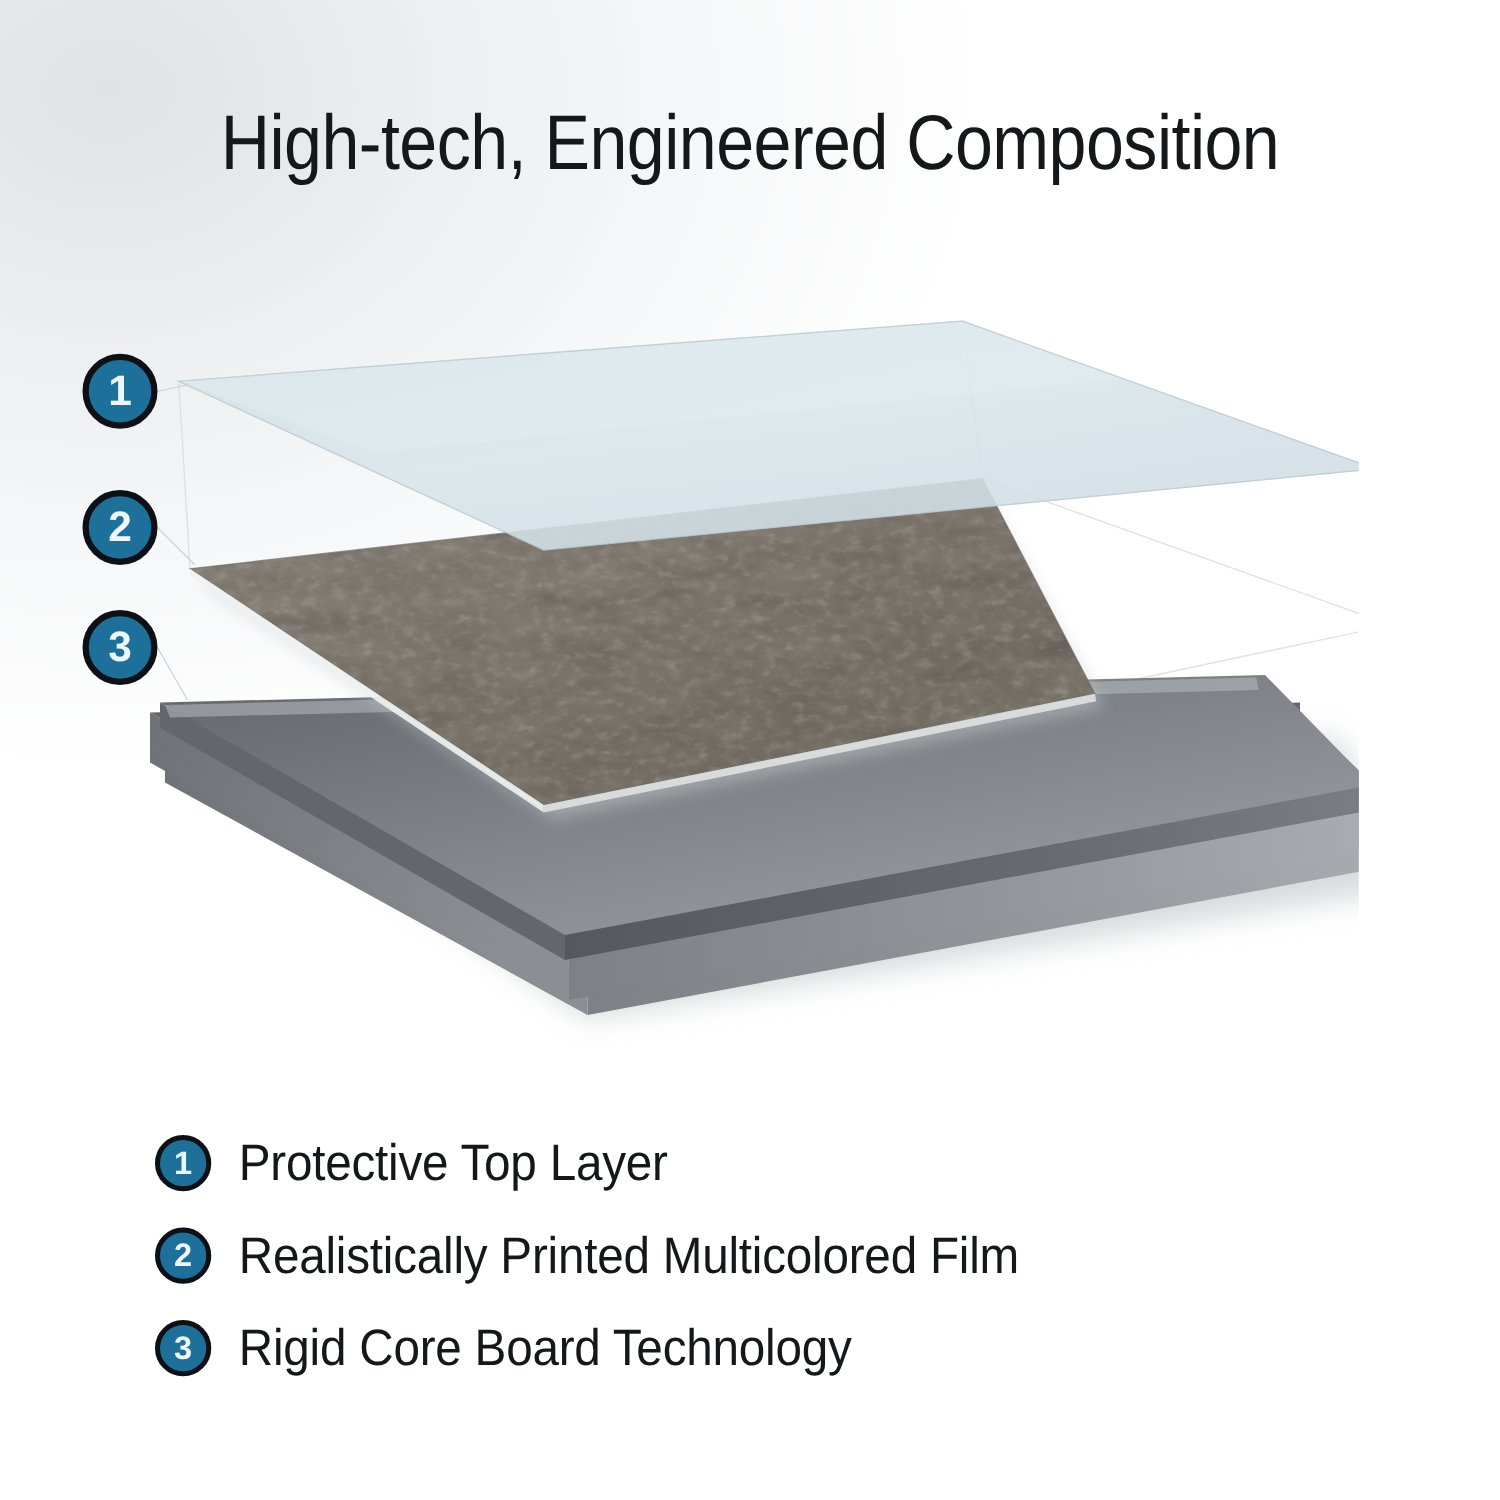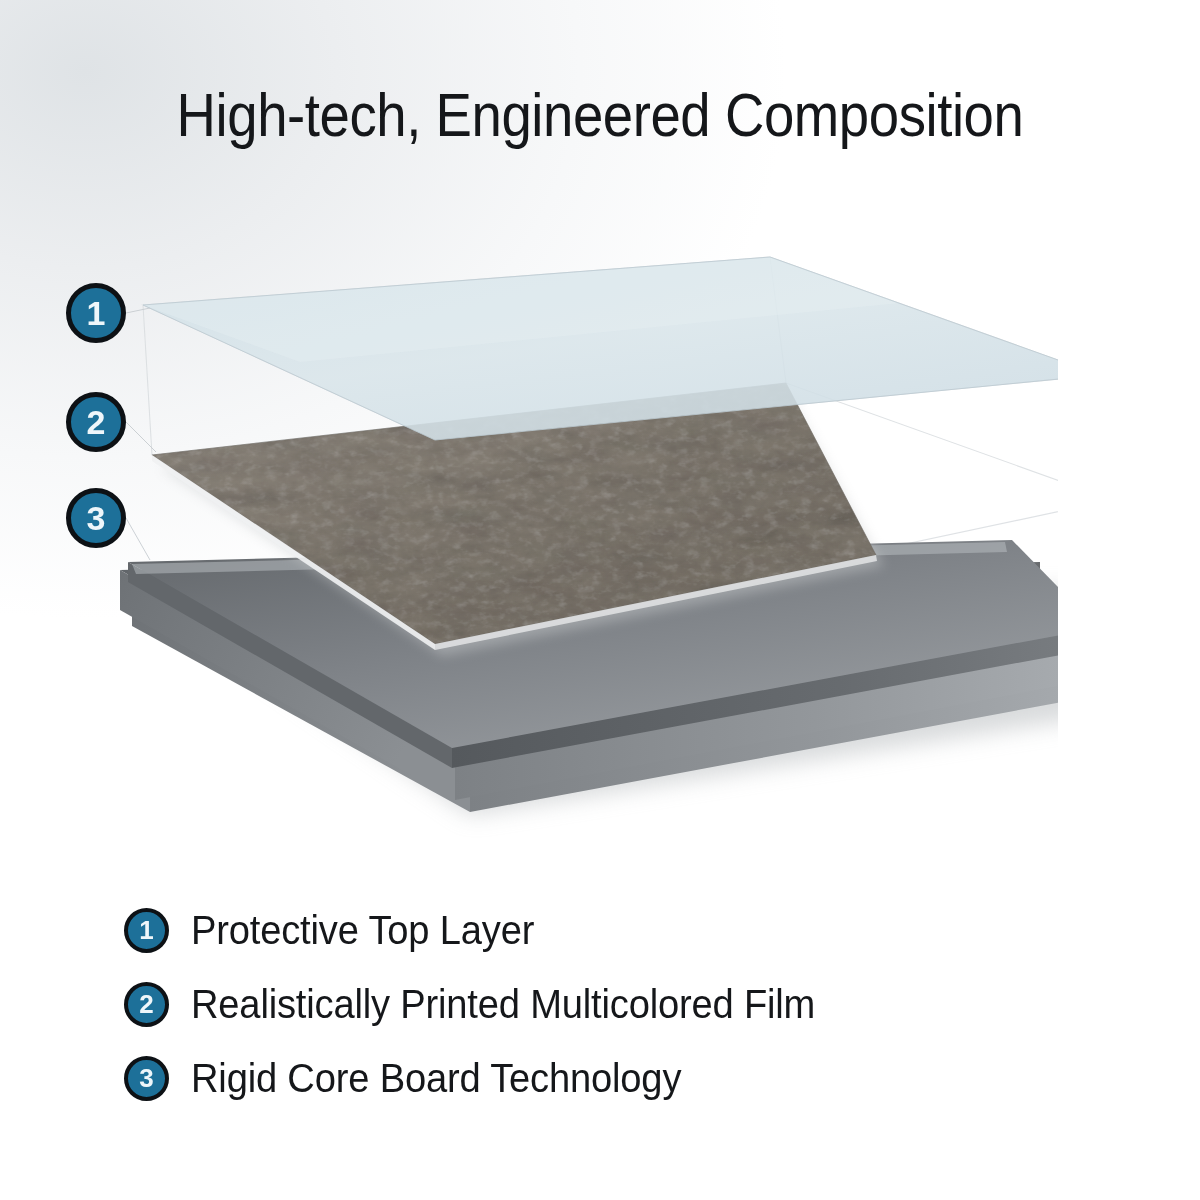--- a/index.html
+++ b/index.html
@@ -13,20 +13,21 @@
     overflow: hidden;
   }
   #page {
     position: relative;
     width: 1058px;
     height: 1200px;
     background:
       radial-gradient(ellipse 900px 700px at 8% 6%, #dfe3e6 0%, #eceef0 28%, #f7f8f9 55%, #ffffff 78%),
       linear-gradient(160deg, #e4e7ea 0%, #f4f5f6 35%, #ffffff 65%);
     overflow: hidden;
+    padding-left: 29px;
   }
 
   
   #title {
     position: absolute;
     left: 0;
     top: 82px;
     width: 1200px;
     text-align: center;
     font-family: "Liberation Sans Narrow", "Liberation Sans", sans-serif;

